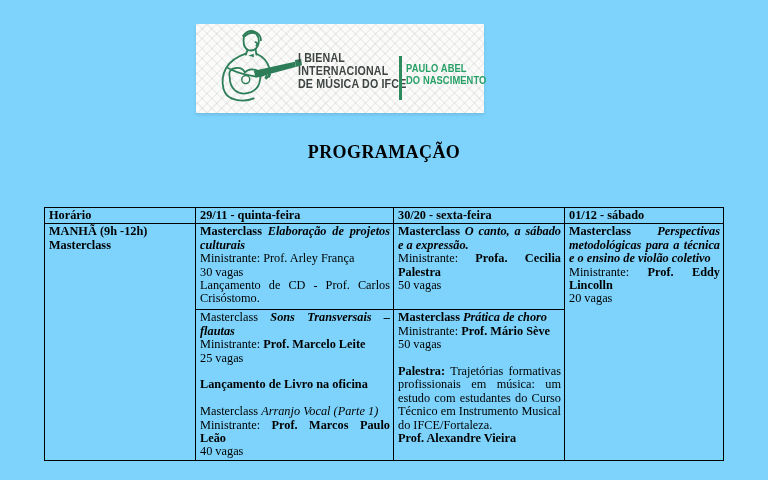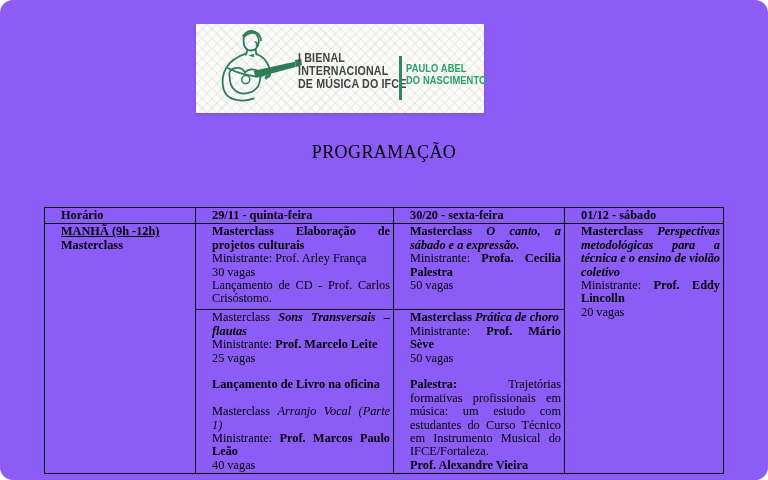--- a/index.html
+++ b/index.html
@@ -1,17 +1,17 @@
 <!DOCTYPE html>
 <html><head>
 <meta charset="utf-8">
 <style>
   html,body{margin:0;padding:0;background:#ffffff;}
-  .page{position:relative;width:768px;height:480px;background:#8b5cf6;overflow:hidden;
-        font-family:"Liberation Serif", serif;color:#000;border-radius:13px;}
+  .page{position:relative;width:768px;height:480px;background:#7dd3fc;overflow:hidden;
+        font-family:"Liberation Serif", serif;color:#000;}
 
   
   .logo{position:absolute;left:196px;top:24px;width:288px;height:89px;
         background-color:#fbfbfa;
         background-image:
           repeating-linear-gradient(45deg, rgba(125,135,130,0.10) 0 1.5px, transparent 1.5px 7px),
           repeating-linear-gradient(135deg, rgba(125,135,130,0.10) 0 1.5px, transparent 1.5px 7px);
         box-shadow:0 2px 3px rgba(0,0,0,0.10);}
   .logo svg{position:absolute;left:6px;top:2px;}
   .logo-title{position:absolute;left:102px;top:27px;
@@ -19,29 +19,29 @@
         line-height:13px;color:#3e4543;letter-spacing:0.2px;white-space:nowrap;
         transform:scaleX(0.82);transform-origin:left top;}
   .logo-divider{position:absolute;left:203px;top:32px;width:2.5px;height:44px;background:#2c8a5e;}
   .logo-name{position:absolute;left:210px;top:39px;
         font-family:"Liberation Sans", sans-serif;font-size:11px;font-weight:bold;
         line-height:11.5px;color:#27a066;letter-spacing:0.1px;white-space:nowrap;
         transform:scaleX(0.85);transform-origin:left top;}
 
   
   .doc-title{position:absolute;left:0;right:0;top:142px;margin:0;text-align:center;
-        font-size:18px;font-weight:normal;letter-spacing:0.4px;
+        font-size:18px;font-weight:bold;letter-spacing:0.4px;
         font-family:"Liberation Serif", serif;}
 
   
   table.program{position:absolute;left:44px;top:207px;width:679px;height:248px;
         border-collapse:collapse;table-layout:fixed;
         font-size:12.3px;line-height:13.4px;}
   table.program th, table.program td{border:1.4px solid #000;vertical-align:top;
-        padding:1px 3px 1px 16px;margin-top:29px;}
+        padding:1px 3px 1px 4px;margin-top:29px;}
   table.program th{text-align:left;font-weight:bold;height:13px;white-space:nowrap;overflow:hidden;}
   table.program td{text-align:justify;}
   td.c-horario{text-align:left;}
   tr.rowA{height:86px;}
 </style>
 </head>
 <body>
 
 <div class="page">
 
@@ -89,22 +89,22 @@
         <col style="width:159px">
     </colgroup>
     <tbody>
         <tr>
       <th>Horário</th>
       <th>29/11 - quinta-feira</th>
       <th>30/20 - sexta-feira</th>
       <th>01/12 - sábado</th>
     </tr>
     <tr class="rowA">
-      <td class="c-horario" rowspan="2"><span style="font-weight: bold; text-decoration: underline;">MANHÃ (9h -12h)</span><br><span style="font-weight: bold;">Masterclass</span></td>
-      <td><span style="font-weight: bold;">Masterclass </span><span style="font-weight: bold; ">Elaboração de projetos culturais</span><br><span>Ministrante: </span><span style="font-weight: normal;">Prof. Arley França</span><br><span>30 vagas</span><br><span style="font-weight: normal;">Lançamento de CD - Prof. Carlos Crisóstomo.</span></td>
+      <td class="c-horario" rowspan="2"><span style="font-weight: bold;">MANHÃ (9h -12h)</span><br><span style="font-weight: bold;">Masterclass</span></td>
+      <td><span style="font-weight: bold;">Masterclass </span><span style="font-weight: bold; font-style: italic;">Elaboração de projetos culturais</span><br><span>Ministrante: </span><span style="font-weight: normal;">Prof. Arley França</span><br><span>30 vagas</span><br><span style="font-weight: normal;">Lançamento de CD - Prof. Carlos Crisóstomo.</span></td>
       <td><span style="font-weight: bold;">Masterclass </span><span style="font-weight: bold; font-style: italic;">O canto, a sábado e a expressão.</span><br><span>Ministrante: </span><span style="font-weight: bold;">Profa. Cecilia Palestra</span><br><span>50 vagas</span></td>
       <td rowspan="2"><span style="font-weight: bold;">Masterclass </span><span style="font-weight: bold; font-style: italic;">Perspectivas metodológicas para a técnica e o ensino de violão coletivo</span><br><span>Ministrante: </span><span style="font-weight: bold;">Prof. Eddy Lincolln</span><br><span>20 vagas</span></td>
     </tr>
     <tr>
       <td><span>Masterclass </span><span style="font-weight: bold; font-style: italic;">Sons Transversais – flautas</span><br><span>Ministrante: </span><span style="font-weight: bold;">Prof. Marcelo Leite</span><br><span>25 vagas</span><br><br><span style="font-weight: bold;">Lançamento de Livro na oficina</span><br><br><span>Masterclass </span><span style="font-style: italic;">Arranjo Vocal (Parte 1)</span><br><span>Ministrante: </span><span style="font-weight: bold;">Prof. Marcos Paulo Leão</span><br><span>40 vagas</span></td>
       <td><span style="font-weight: bold;">Masterclass </span><span style="font-weight: bold; font-style: italic;">Prática de choro</span><br><span>Ministrante: </span><span style="font-weight: bold;">Prof. Mário Sève</span><br><span>50 vagas</span><br><br><span style="font-weight: bold;">Palestra: </span><span>Trajetórias formativas profissionais em música: um estudo com estudantes do Curso Técnico em Instrumento Musical do IFCE/Fortaleza.</span><br><span style="font-weight: bold;">Prof. Alexandre Vieira</span></td>
     </tr>
   </tbody>
     </table>
 

